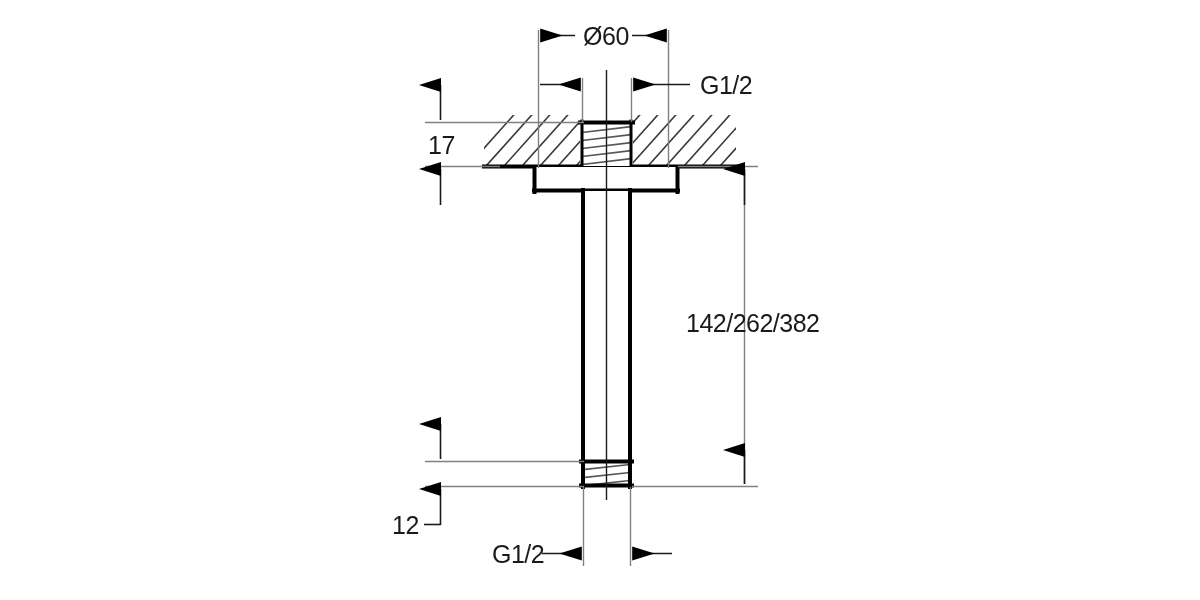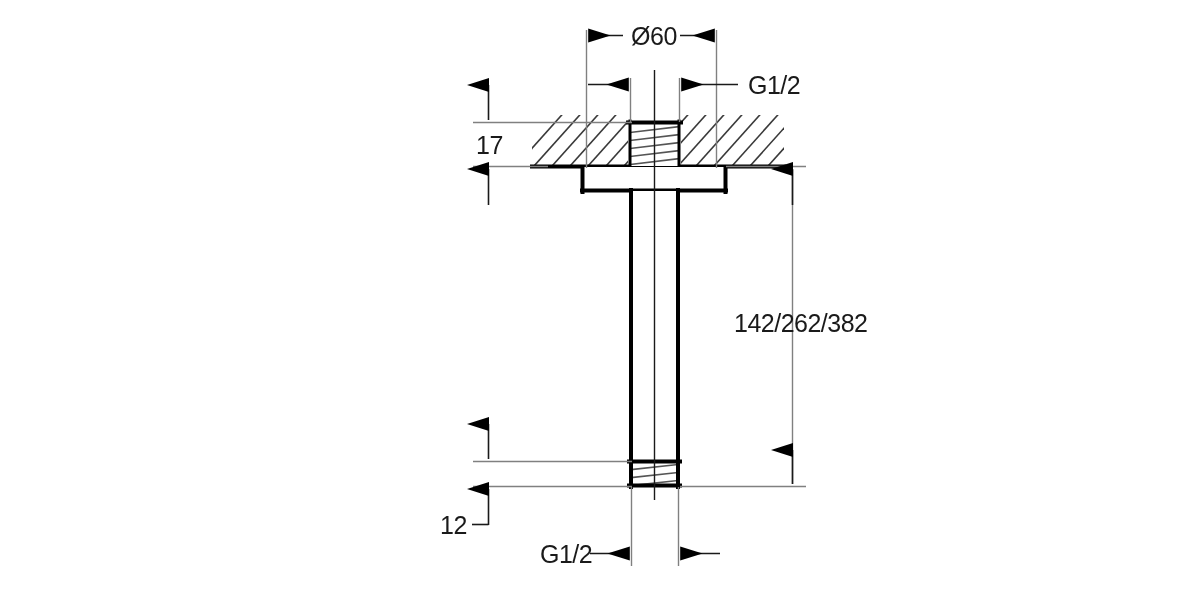--- a/index.html
+++ b/index.html
@@ -11,21 +11,20 @@
     width: 1200px;
     height: 600px;
     font-family: "Liberation Sans", sans-serif;
     overflow: hidden;
   }
   #drawing-root {
     position: relative;
     width: 1020px;
     height: 600px;
     background: #ffffff;
-    padding-left: 48px;
   }
   svg#tech-drawing {
     display: block;
     width: 1200px;
     height: 600px;
   }
   .dim-text {
     font-family: "Liberation Sans", sans-serif;
     font-size: 25px;
     fill: #1a1a1a;

